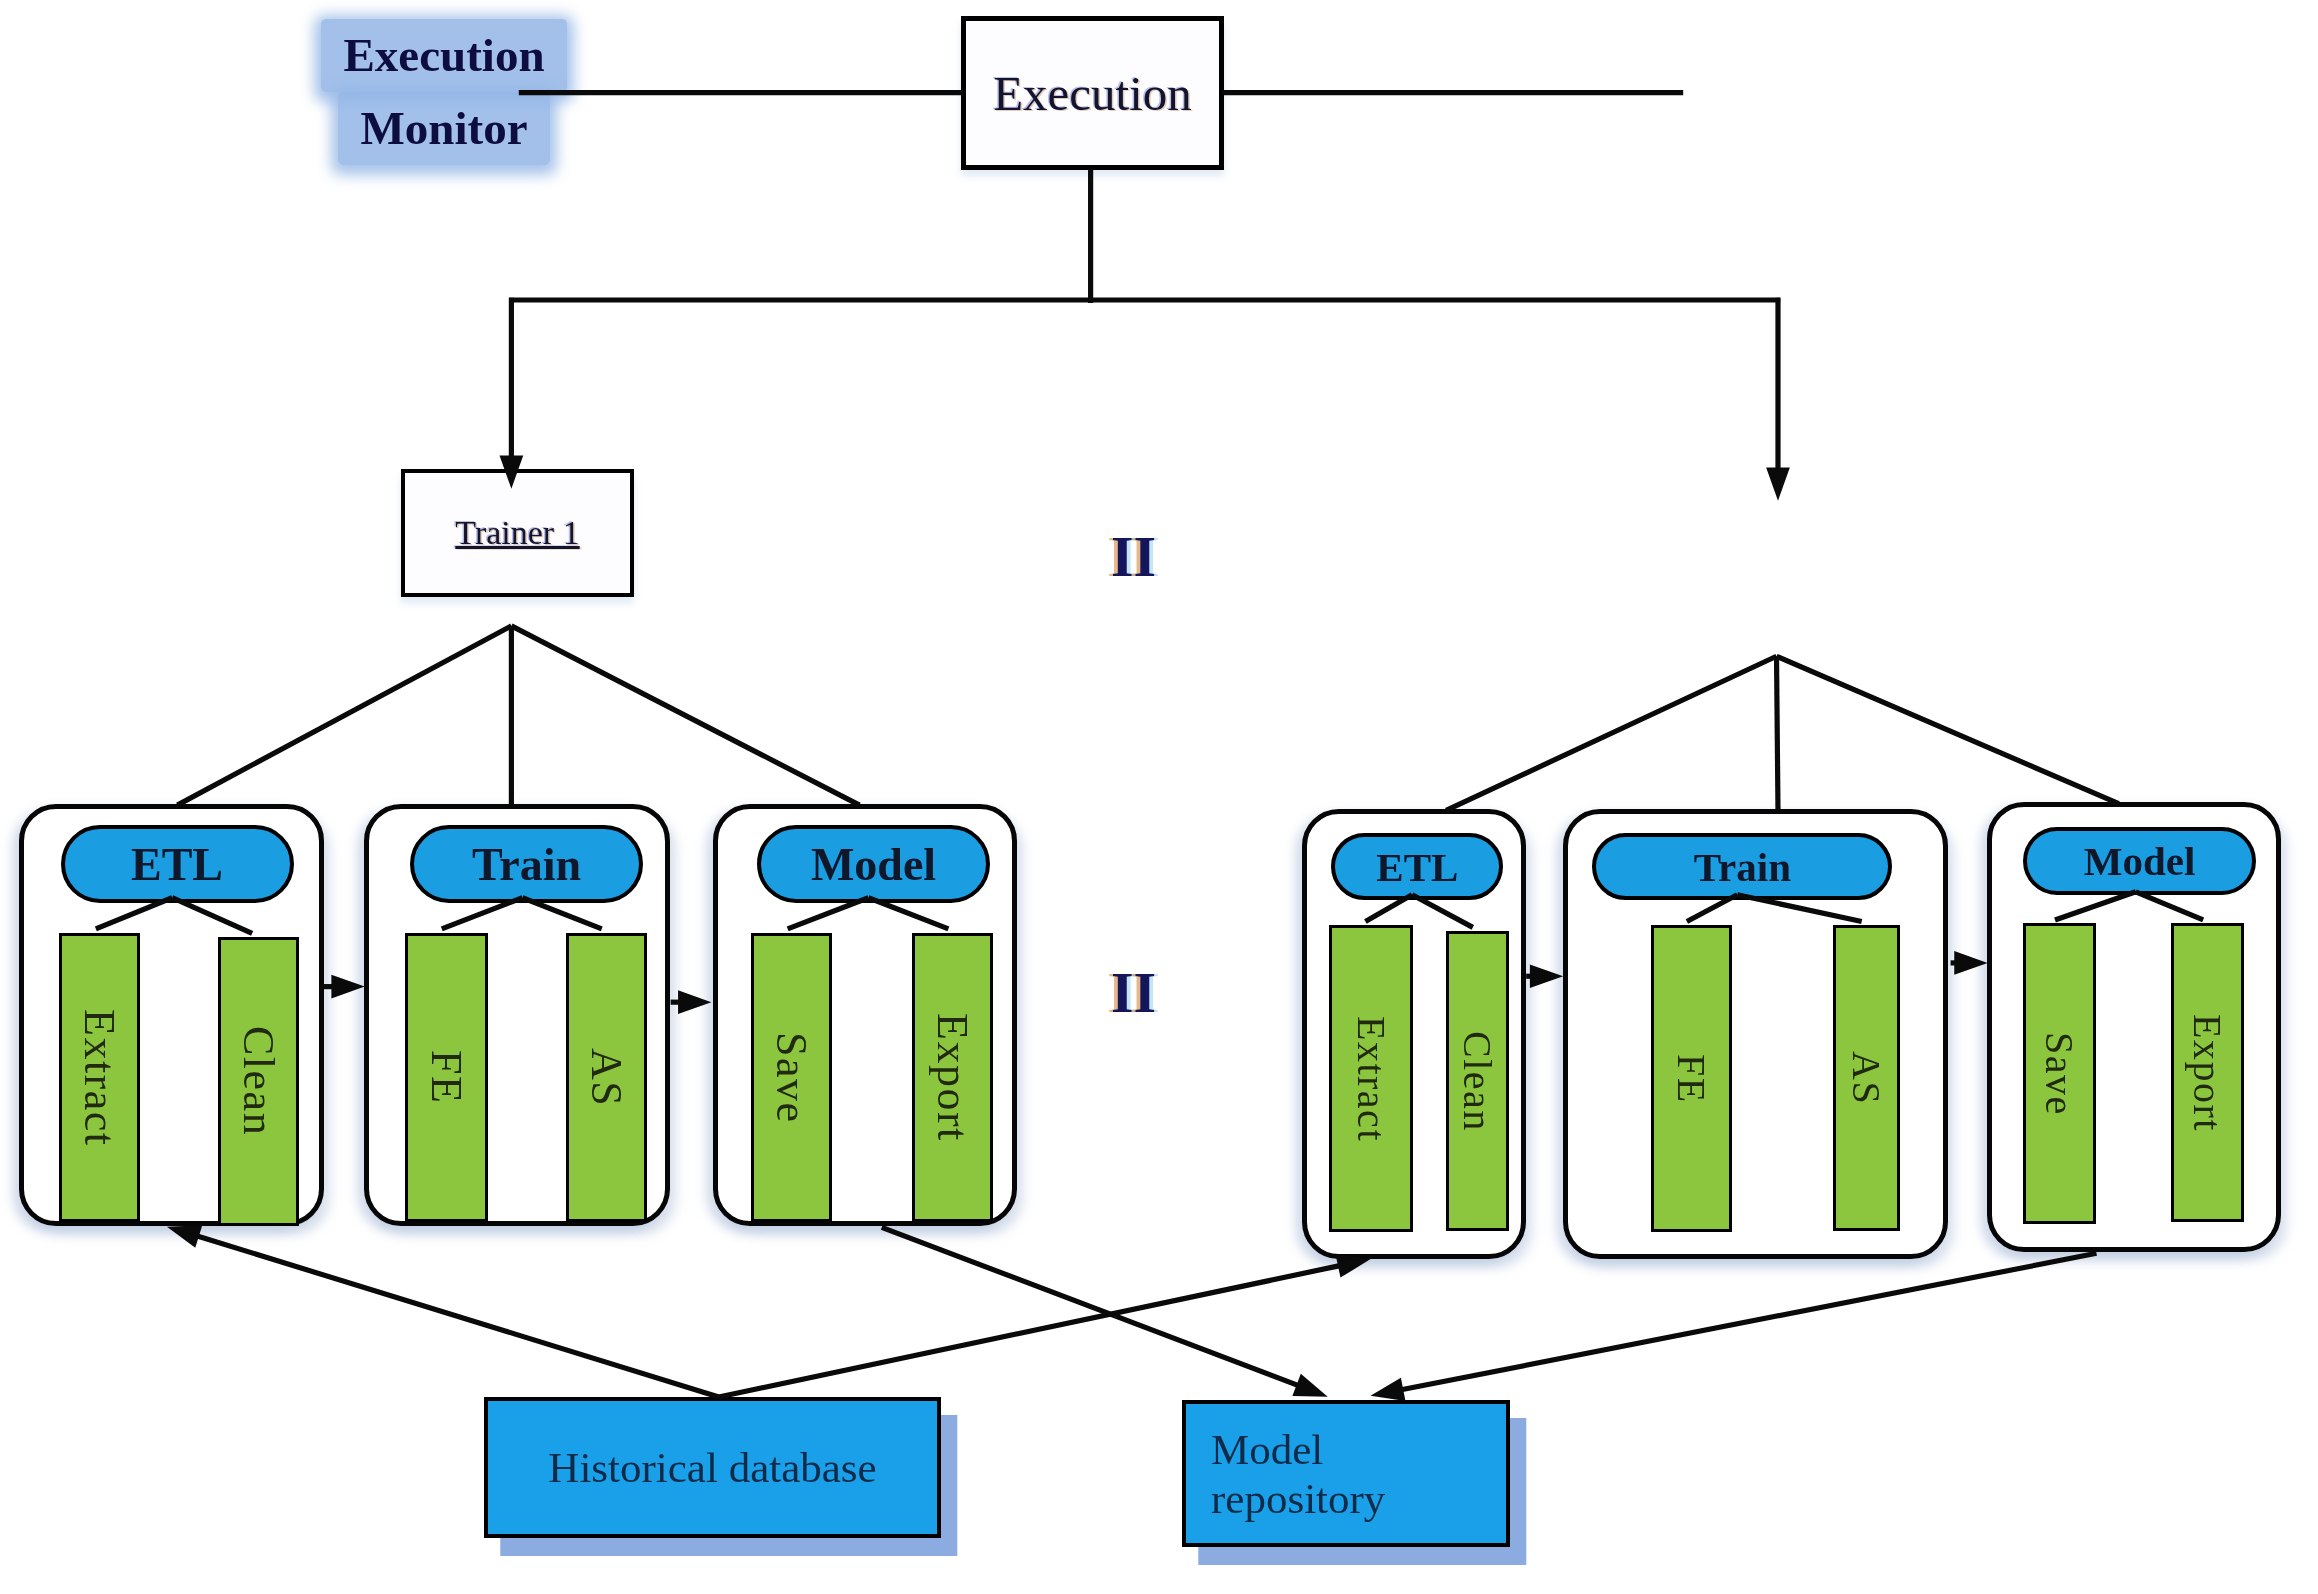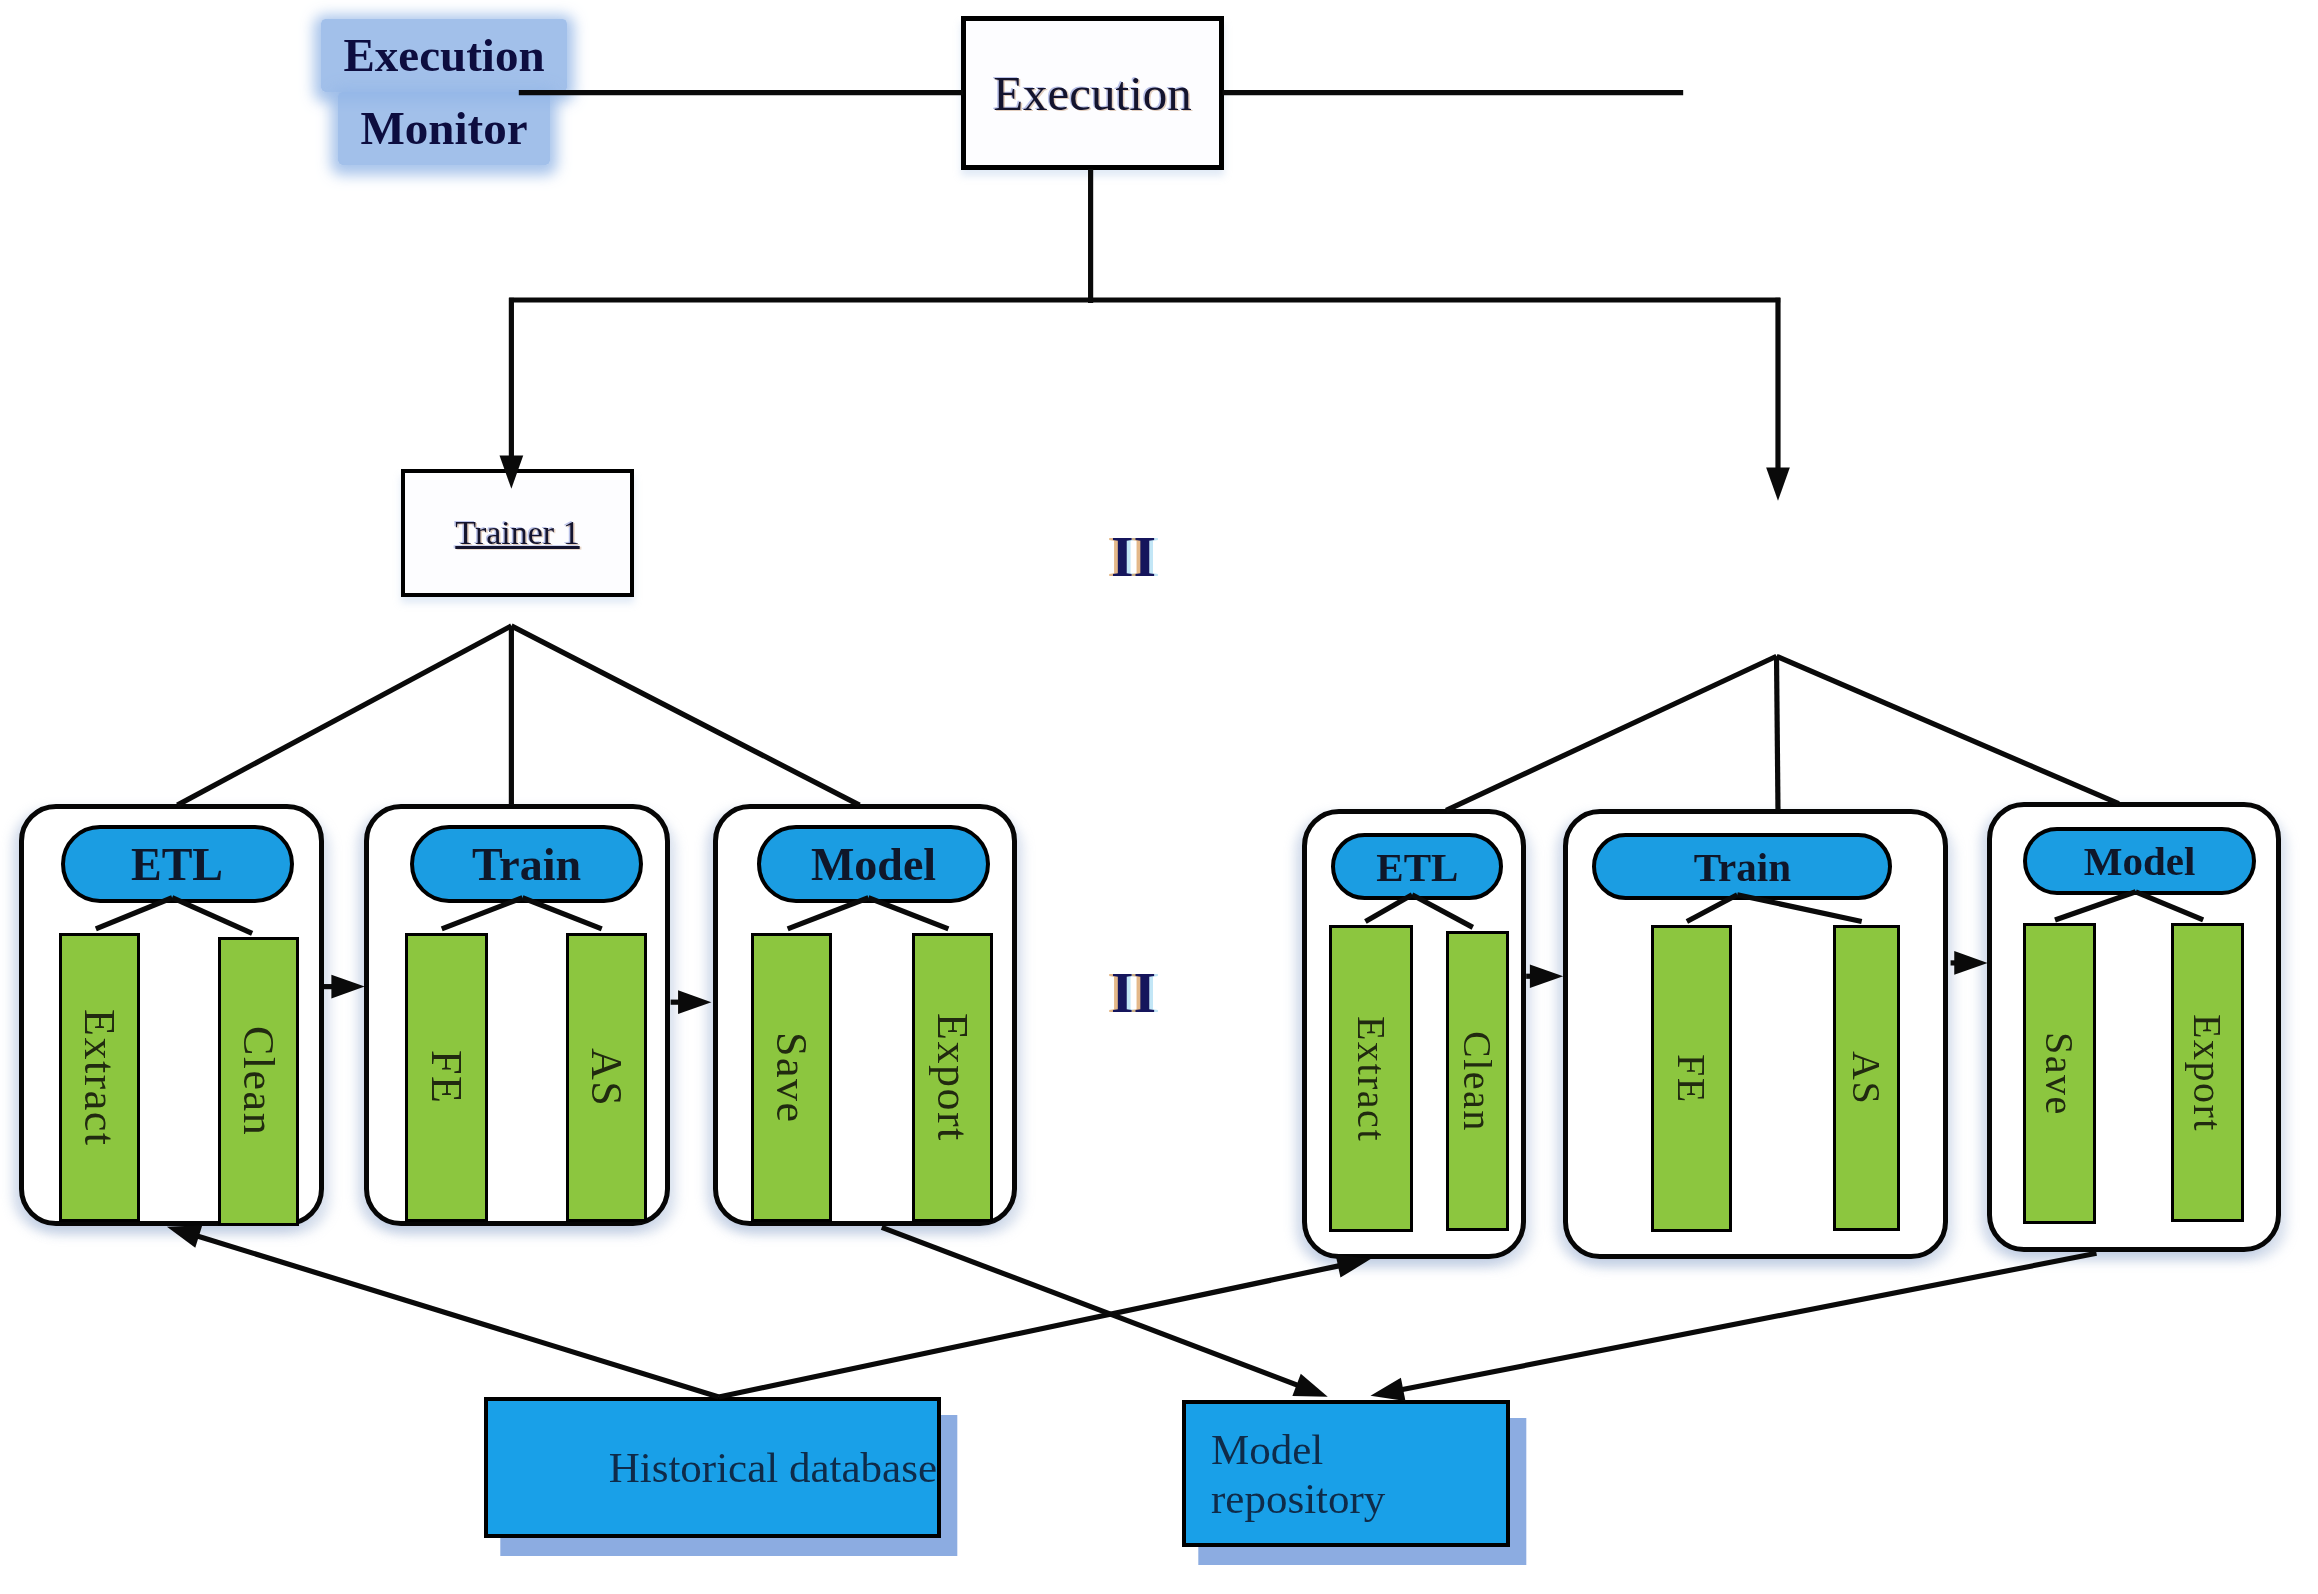--- a/index.html
+++ b/index.html
@@ -128,21 +128,21 @@
       <div class="pill" style="left:31px;top:20px;width:233px;height:68px;">Model</div>
       <div class="step" style="left:31px;top:116px;width:73px;height:301px;">
         <span>Save</span>
       </div>
       <div class="step" style="left:179px;top:116px;width:73px;height:299px;">
         <span>Export</span>
       </div>
     </div>
   </div>
 
-  <div class="datastore" style="left:484px;top:1397px;width:457px;height:141px;justify-content:flex-end;">
+  <div class="datastore" style="left:484px;top:1397px;width:457px;height:141px;">
     <span>Historical database</span>
   </div>
   <div class="datastore" style="left:1182px;top:1400px;width:328px;height:147px;padding-left:25px;">
     <span>Model repository</span>
   </div>
 
   <svg class="connectors" width="2319" height="1594" viewBox="0 0 3130 2152">
     <defs>
       <marker id="arr" markerUnits="userSpaceOnUse" markerWidth="50" markerHeight="40" refX="2" refY="19" orient="auto">
         <path d="M1,3 L46,19 L1,35 Z" fill="#0a0a0a"></path>

